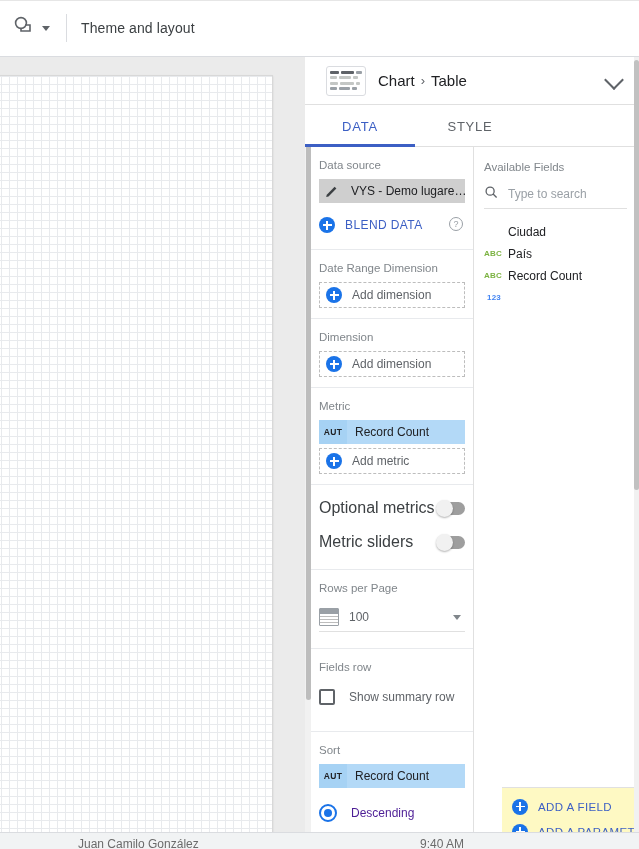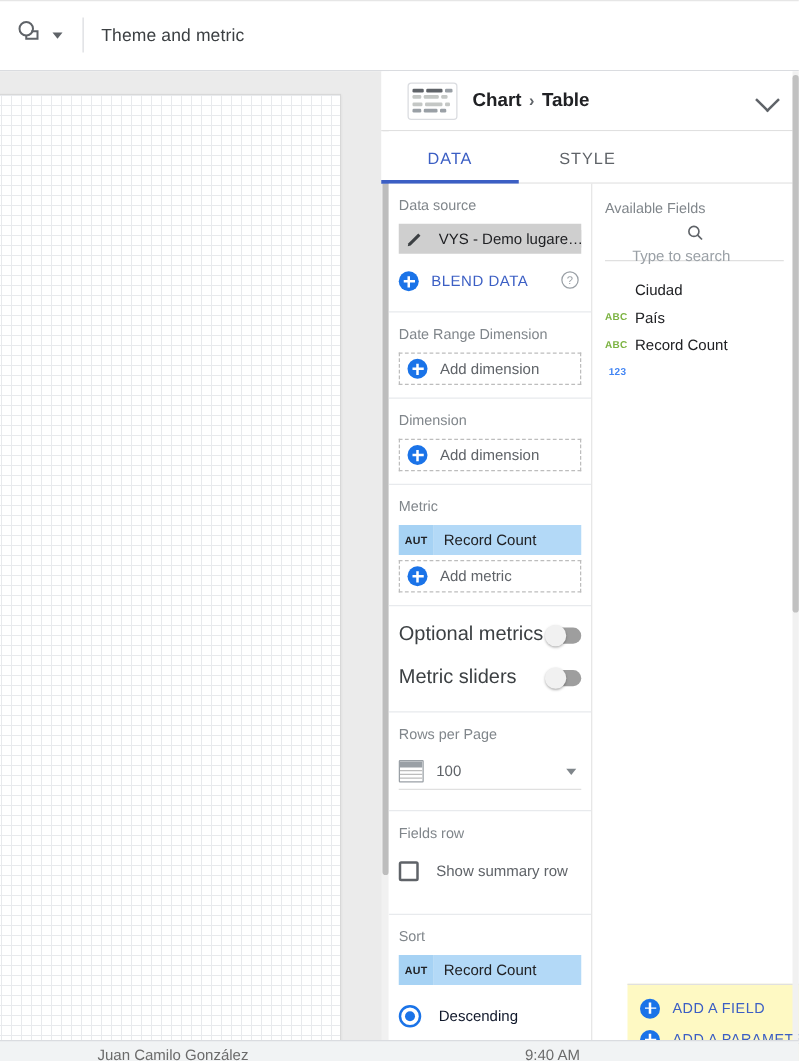--- a/index.html
+++ b/index.html
@@ -73,21 +73,21 @@
     position: absolute; left: 306px; top: 60px; width: 5px; height: 640px;
     background: #bdbdbd; border-radius: 3px;
   }
 
   
   #chart-header {
     position: absolute; left: 305px; top: 57px;
     width: 334px; height: 48px;
     background: #ffffff;
     border-bottom: 1px solid #e0e0e0;
-    display: flex; align-items: center; font-weight: bold;
+    display: flex; align-items: center;
   }
   #chart-type-icon {
     width: 40px; height: 30px; margin-left: 21px;
     border: 1px solid #dadce0; border-radius: 3px;
     background: #fff; padding: 4px 3px;
     display: flex; flex-direction: column; justify-content: space-between;
   }
   .cti-row { display: flex; gap: 2px; align-items: center; }
   .cti-bar { height: 3px; border-radius: 1px; }
   #chart-breadcrumb {
@@ -246,27 +246,27 @@
   .radio-row { display: flex; align-items: center; height: 38px; padding: 0 8px; }
   .radio {
     width: 18px; height: 18px; border-radius: 50%;
     border: 2px solid #3c4043; background: #fff; flex: none; position: relative;
   }
   .radio.checked { border-color: #1a73e8; }
   .radio.checked::after {
     content: ""; position: absolute; left: 3px; top: 3px;
     width: 8px; height: 8px; border-radius: 50%; background: #1a73e8;
   }
-  .radio-label { margin-left: 14px; font-size: 12px; color: #0f172a; }
+  .radio-label { margin-left: 14px; font-size: 12px; color: #4c1d95; }
 
   
   .av-title { font-size: 11.5px; color: #80868b; padding: 14px 0 0 10px; }
   .search-row {
     display: flex; align-items: center; height: 30px;
-    margin: 6px 12px 0 10px; border-bottom: 1px solid #e0e0e0; flex-direction: column;
+    margin: 6px 12px 0 10px; border-bottom: 1px solid #e0e0e0;
   }
   .search-icon-svg { flex: none; }
   .search-input {
     border: none; outline: none; margin-left: 10px; width: 110px;
     font-size: 12px; color: #3c4043; background: transparent;
     font-family: "Liberation Sans", sans-serif;
   }
   .search-input::placeholder { color: #9aa0a6; }
   .avail-field {
     display: flex; align-items: center; height: 22px; padding-left: 10px;
@@ -330,21 +330,21 @@
       <svg width="26" height="22" viewBox="0 0 26 22">
         <circle cx="9" cy="8" r="5.4" fill="none" stroke="#5f6368" stroke-width="1.6"></circle>
         <path d="M13 10 H18 V16 H9 V13" fill="none" stroke="#5f6368" stroke-width="1.6"></path>
       </svg>
     </span>
     <span class="tb-caret"></span>
   </div>
 
   <div class="tb-sep"></div>
 
-  <span id="theme-layout-label">Theme and metric</span>
+  <span id="theme-layout-label">Theme and layout</span>
 </div>
 
 <div id="canvas-area">
   <div id="report-page"></div>
 </div>
 
 <div id="panel"></div>
 <div id="panel-scroll-track"></div>
 <div id="panel-scroll-thumb"></div>
 

